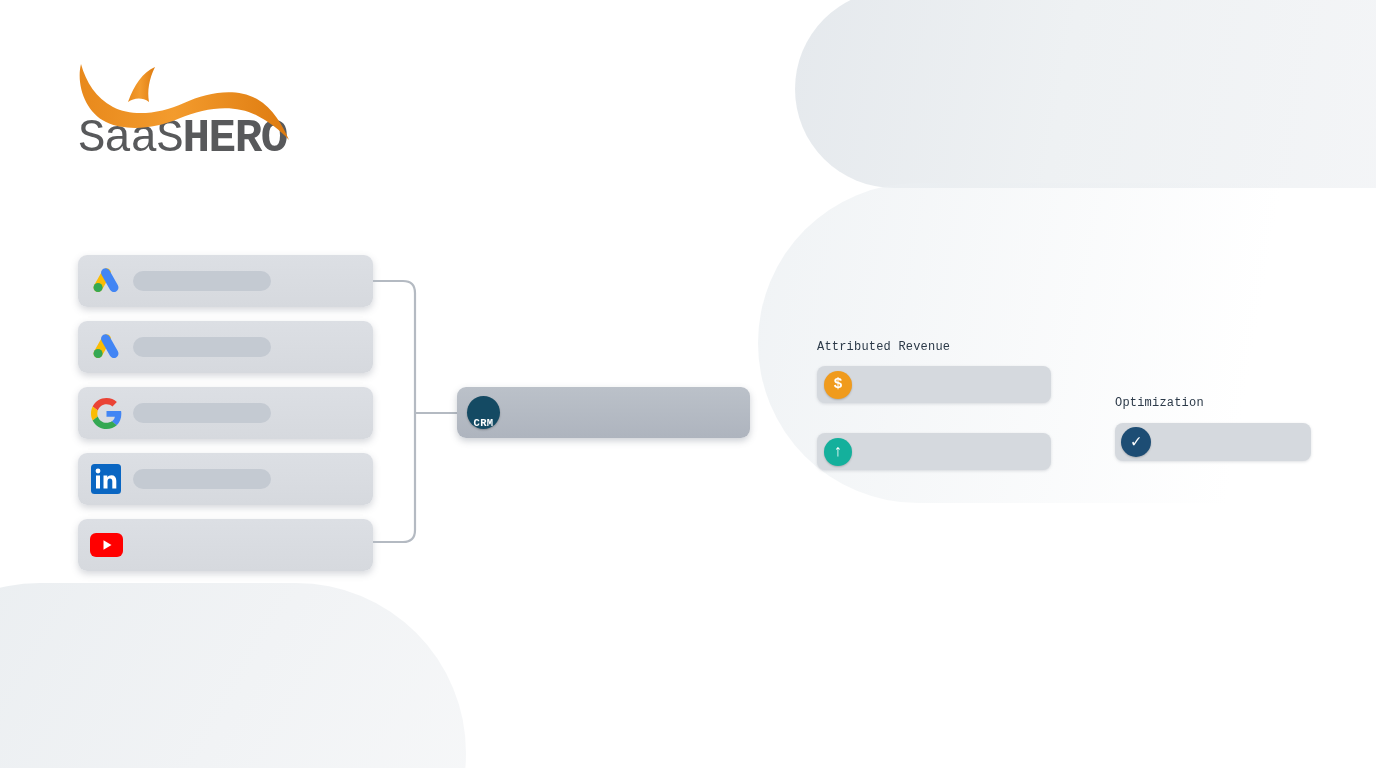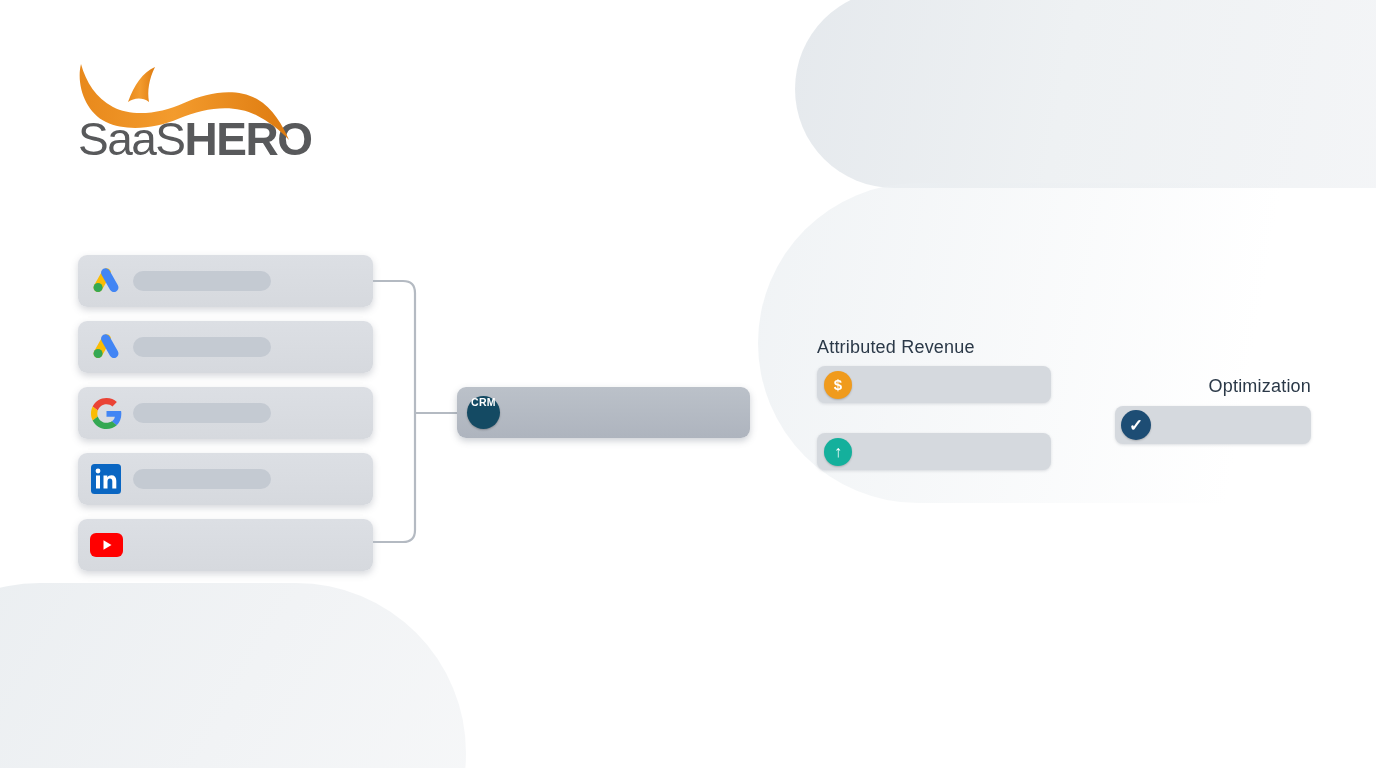--- a/index.html
+++ b/index.html
@@ -1,17 +1,17 @@
 <!DOCTYPE html>
 <html><head>
 <meta charset="utf-8">
 <style>
   html,body{margin:0;padding:0;background:#fff;}
   #page{position:relative;width:1376px;height:768px;overflow:hidden;background:#fff;
-        font-family:Liberation Sans, sans-serif;}
+        font-family:Liberation Mono, monospace;}
 
   
   .deco{position:absolute;pointer-events:none;}
   .deco-tr{left:795px;top:-10px;width:680px;height:198px;border-radius:99px;
            background:linear-gradient(100deg,#e5e9ed 0%,#eef1f3 40%,#f5f6f8 100%);}
   .deco-band{left:758px;top:183px;width:820px;height:320px;border-radius:160px 0 0 160px;
            background:linear-gradient(100deg,rgba(235,239,242,.75) 0%,rgba(255,255,255,0) 60%);}
   .deco-bl{left:-130px;top:583px;width:596px;height:340px;border-radius:170px;
            background:linear-gradient(120deg,#e9edf0 0%,#f1f3f5 55%,#f7f8f9 100%);}
 
@@ -34,30 +34,30 @@
             background:#c4cad2;}
 
   
   .connector{position:absolute;left:0;top:0;pointer-events:none;}
 
   
   .crm{position:absolute;left:457px;top:387px;width:293px;height:51px;border-radius:9px;
        background:linear-gradient(#bbc1c9,#aeb4be);
        box-shadow:0 3px 7px rgba(90,100,115,.3);}
   .crm-badge{position:absolute;left:10px;top:9px;width:33px;height:33px;border-radius:50%;
-       display:flex;align-items:flex-start;justify-content:center;
+       display:flex;align-items:flex-end;justify-content:center;
        box-shadow:0 1px 2px rgba(0,0,0,.25);}
   .crm-badge span{color:#fff;font-size:10.5px;font-weight:700;letter-spacing:.3px;}
 
   
   .outcome{position:absolute;}
   .g1{left:817px;top:336px;}
   .g2{left:817px;top:425px;}
-  .g3{left:1115px;top:375px;text-align:right;}
-  .olabel{font-size:18px;color:#2b3948;letter-spacing:.2px;line-height:22px;}
+  .g3{left:1115px;top:392px;}
+  .olabel{font-size:12px;color:#2b3948;letter-spacing:.2px;line-height:22px;}
   .obar{position:relative;margin-top:8px;width:234px;height:37px;border-radius:8px;
         background:#d5d9de;box-shadow:0 1px 3px rgba(120,128,140,.25);}
   .g3 .obar{width:196px;height:38px;margin-top:9px;}
   .ocircle{position:absolute;left:7px;top:50%;transform:translateY(-50%);
            width:28px;height:28px;border-radius:50%;display:flex;align-items:center;
            justify-content:center;box-shadow:0 1px 2px rgba(0,0,0,.2);}
   .g3 .ocircle{width:30px;height:30px;left:6px;}
   .oglyph{color:#fff;font-weight:700;font-size:15px;line-height:1;}
   .g2 .oglyph{font-size:16px;}
   .g3 .oglyph{font-size:17px;}

